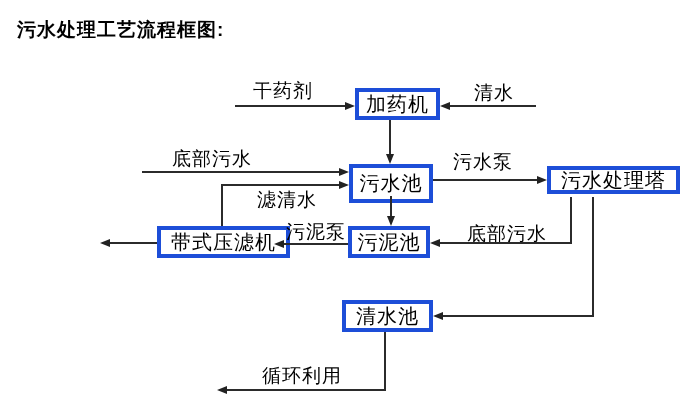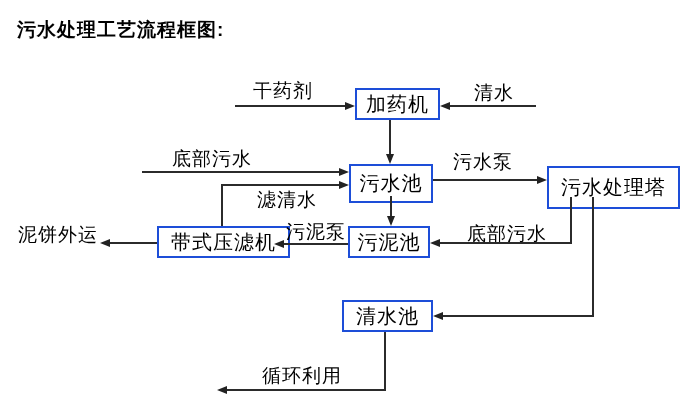--- a/index.html
+++ b/index.html
@@ -17,21 +17,21 @@
     left: 17px;
     top: 17px;
     font-size: 19px;
     font-weight: bold;
     letter-spacing: 1px;
     white-space: nowrap;
   }
   .node {
     position: absolute;
     box-sizing: border-box;
-    border: 2px solid #1d4ed8;
+    border: 4px solid #1d4ed8;
     background: #ffffff;
     display: flex;
     align-items: center;
     justify-content: center;
     font-size: 20px;
     letter-spacing: 1px;
     white-space: nowrap;
   }
   .lbl {
     position: absolute;
@@ -54,33 +54,32 @@
 </style>
 </head>
 <body>
 
 <div class="diagram">
 
   <div class="title">污水处理工艺流程框图:</div>
 
   <div class="node" style="left:355px; top:88px; width:85px; height:32px;">加药机</div>
   <div class="node" style="left:349px; top:164px; width:84px; height:39px;">污水池</div>
-  <div class="node" style="left:547px; top:166px; width:133px; height:43px;">污水处理塔</div>
+  <div class="node" style="left:547px; top:166px; width:133px; height:28px;">污水处理塔</div>
   <div class="node" style="left:157px; top:226px; width:133px; height:32px;">带式压滤机</div>
   <div class="node" style="left:348px; top:226px; width:82px; height:32px;">污泥池</div>
   <div class="node" style="left:342px; top:300px; width:91px; height:32px;">清水池</div>
 
   <div class="lbl" style="left:253px; top:81px;">干药剂</div>
   <div class="lbl" style="left:474px; top:83px;">清水</div>
   <div class="lbl" style="left:172px; top:149px;">底部污水</div>
   <div class="lbl" style="left:257px; top:190px;">滤清水</div>
   <div class="lbl" style="left:453px; top:152px;">污水泵</div>
   <div class="lbl" style="left:286px; top:222px;">污泥泵</div>
   <div class="lbl" style="left:467px; top:224px;">底部污水</div>
-  <div class="lbl" style="left:18px; top:225px;">泥饼外运</div>
   <div class="lbl" style="left:262px; top:366px;">循环利用</div>
 
   <div class="hl" style="left:235px; top:105px; width:110px;"></div>
   <div class="ar" style="left:345px; top:102px;"></div>
 
   <div class="hl" style="left:450px; top:105px; width:86px;"></div>
   <div class="al" style="left:440px; top:102px;"></div>
 
   <div class="vl" style="left:389px; top:120px; height:36px;"></div>
   <div class="ad" style="left:386px; top:154px;"></div>

